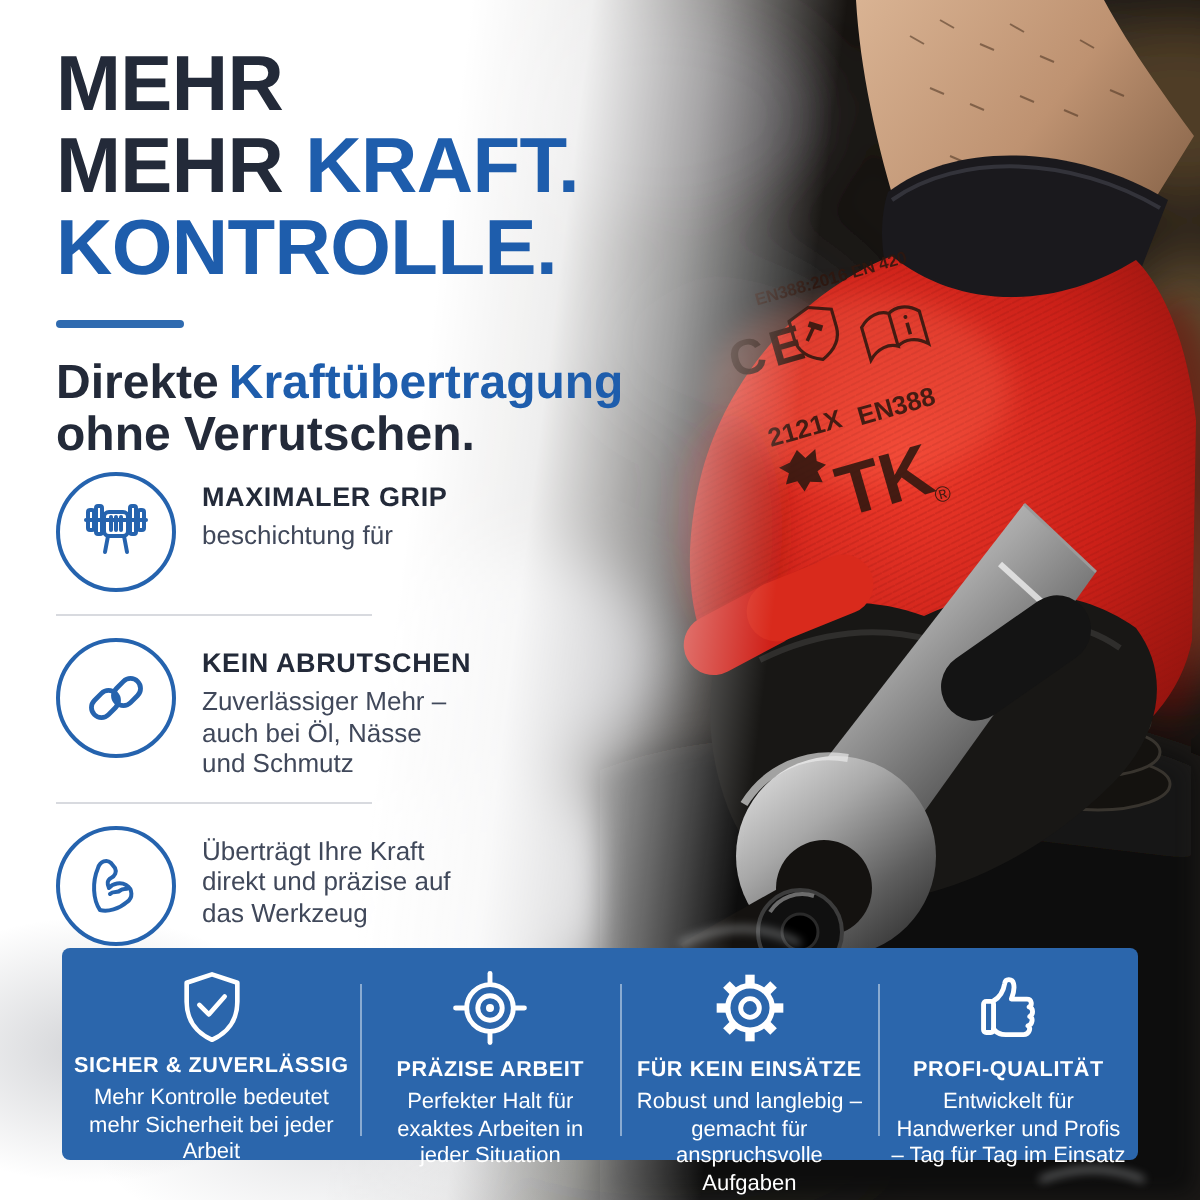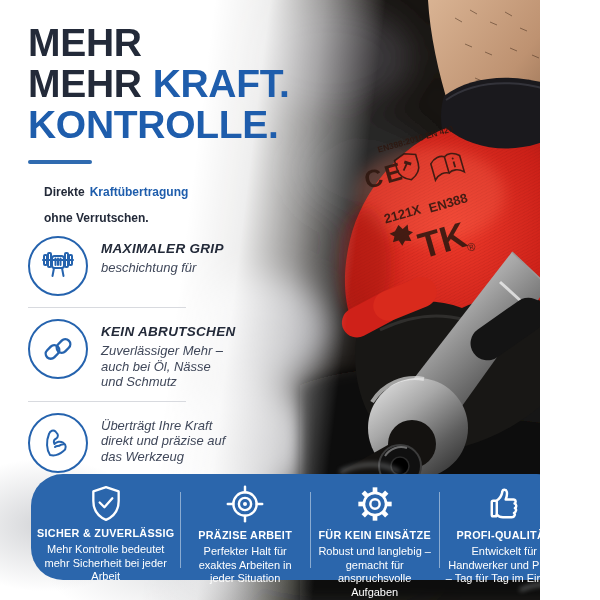--- a/index.html
+++ b/index.html
@@ -1,49 +1,49 @@
 <!DOCTYPE html>
 <html><head>
 <meta charset="utf-8">
 <style>
   html,body{margin:0;padding:0;background:#ffffff;}
-  .canvas{position:relative;width:540px;height:600px;overflow:hidden;
+  .canvas{position:relative;width:600px;height:600px;overflow:hidden;
     font-family:"Liberation Sans",sans-serif;background:#e5e5e5;}
 
   
   .photo{position:absolute;left:0;top:0;width:600px;height:600px;display:block;}
   .white-fade{position:absolute;inset:0;pointer-events:none;
     background:linear-gradient(97deg,#ffffff 0%,#ffffff 35%,
       rgba(255,255,255,0.93) 44%,rgba(255,255,255,0.55) 53%,rgba(255,255,255,0) 63%);}
   .corner-tint{position:absolute;inset:0;pointer-events:none;
     background:
       radial-gradient(150px 95px at 45px 525px, rgba(110,114,124,0.30), transparent 70%),
       radial-gradient(180px 85px at 170px 565px, rgba(110,114,124,0.20), transparent 70%);}
 
   
   .hero{position:absolute;left:28px;top:22px;z-index:5;}
   .h-line{font-size:39px;line-height:41px;font-weight:800;letter-spacing:-0.3px;white-space:nowrap;}
   .navy{color:#232A39;} .blue{color:#1E5DAC;}
   .h-gap{margin-right:11px;}
   .blue-rule{width:64px;height:4px;background:#2F6BB0;border-radius:2px;margin:15px 0 15px 0;}
-  .subtitle{font-size:12px;line-height:26px;font-weight:700;color:#232A39;white-space:nowrap;margin-left:16px;}
+  .subtitle{font-size:24px;line-height:26px;font-weight:700;color:#232A39;white-space:nowrap;}
 
   
-  .features{position:absolute;left:28px;top:236px;z-index:5;width:200px;font-style:italic;}
+  .features{position:absolute;left:28px;top:236px;z-index:5;width:200px;}
   .feature{display:flex;align-items:flex-start;}
   .f-icon{width:56px;height:56px;border:2.5px solid #2563AE;border-radius:50%;
     background:#fff;flex:none;display:flex;align-items:center;justify-content:center;}
   .f-body{margin-left:13px;padding-top:5px;}
   .f-title{font-size:13.5px;font-weight:800;color:#232A39;letter-spacing:0.3px;white-space:nowrap;margin-bottom:4px;}
   .f-line{font-size:13px;line-height:15.5px;color:#40485A;white-space:nowrap;}
   .f-divider{height:1px;background:#D8DADF;width:158px;margin:11px 0 11px 0;}
 
   
   .panel{position:absolute;left:31px;top:474px;width:538px;height:106px;z-index:6;
-    background:#2B66AC;border-radius:32px;display:flex;box-sizing:border-box;padding:10px 0 0 0;}
+    background:#2B66AC;border-radius:4px;display:flex;box-sizing:border-box;padding:10px 0 0 0;}
   .col{flex:1;display:flex;flex-direction:column;align-items:center;text-align:center;
     position:relative;padding:0 6px;}
   .col + .col::before{content:"";position:absolute;left:0;top:8px;bottom:12px;width:1px;
     background:rgba(255,255,255,0.45);}
   .col-icon{height:42px;display:flex;align-items:center;justify-content:center;margin-bottom:5px;}
   .col-title{font-size:10.8px;font-weight:800;color:#fff;letter-spacing:0.3px;white-space:nowrap;margin-bottom:4px;}
   .col-text{font-size:11px;line-height:13.5px;color:#fff;max-width:138px;}
 </style>
 </head>
 <body>

